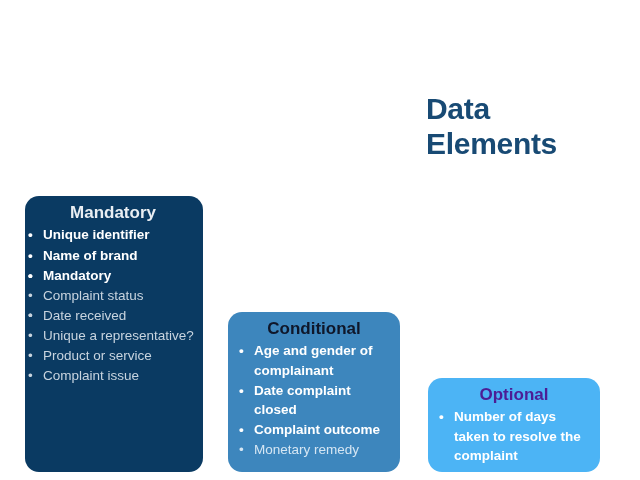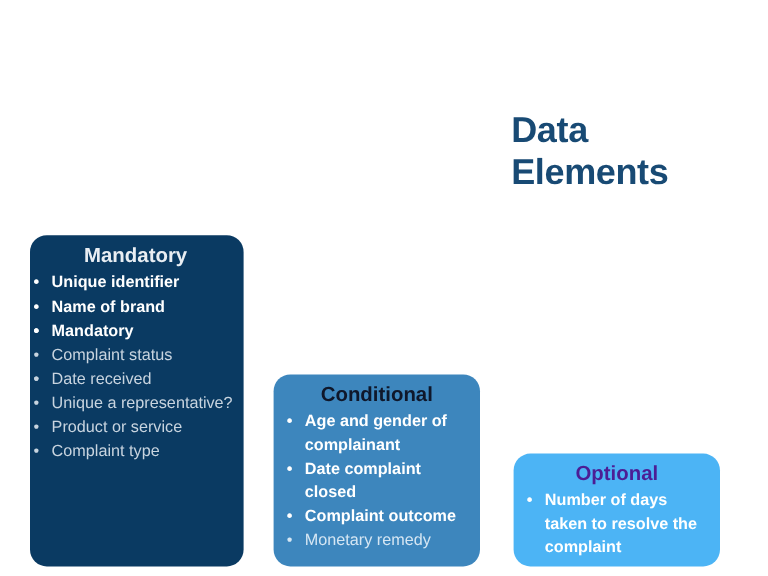--- a/index.html
+++ b/index.html
@@ -139,21 +139,21 @@
     <ul class="cat-list">
         <li class="cat-item strong"><span class="bullet">•</span><span>Unique identifier</span></li>
         <li class="cat-item strong"><span class="bullet">•</span><span>Name of brand</span></li>
         <li class="cat-item strong"><span class="bullet">•</span></li>
         <li class="cat-item strong"><span class="bullet">•</span><span>Mandatory</span></li>
         <li class="cat-item plain"><span class="bullet">•</span><span>Complaint status</span></li>
         <li class="cat-item plain"><span class="bullet">•</span></li>
         <li class="cat-item plain"><span class="bullet">•</span><span>Date received</span></li>
         <li class="cat-item plain"><span class="bullet">•</span><span>Unique a representative?</span></li>
         <li class="cat-item plain"><span class="bullet">•</span><span>Product or service</span></li>
-        <li class="cat-item plain"><span class="bullet">•</span><span>Complaint type</span></li>
+        <li class="cat-item plain"><span class="bullet">•</span><span>Complaint issue</span></li>
       </ul>
   </div>
 
   <div class="cat-box" id="box-conditional">
     <div class="cat-header">Conditional</div>
     <ul class="cat-list">
         <li class="cat-item strong"><span class="bullet">•</span><span>Age and gender of complainant</span></li>
         <li class="cat-item strong"><span class="bullet">•</span><span>Date complaint closed</span></li>
         <li class="cat-item strong"><span class="bullet">•</span><span>Complaint outcome</span></li>
         <li class="cat-item plain"><span class="bullet">•</span><span>Monetary remedy</span></li>

